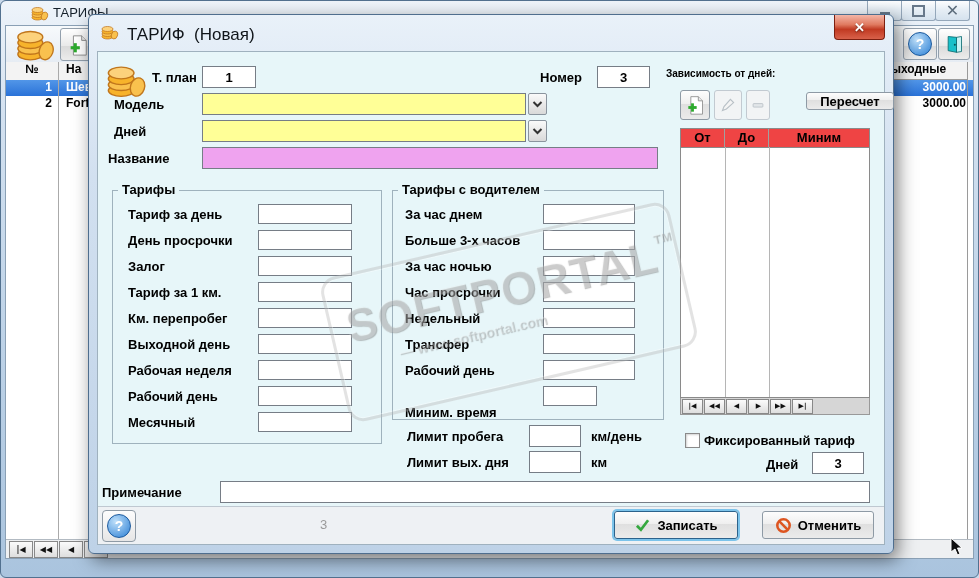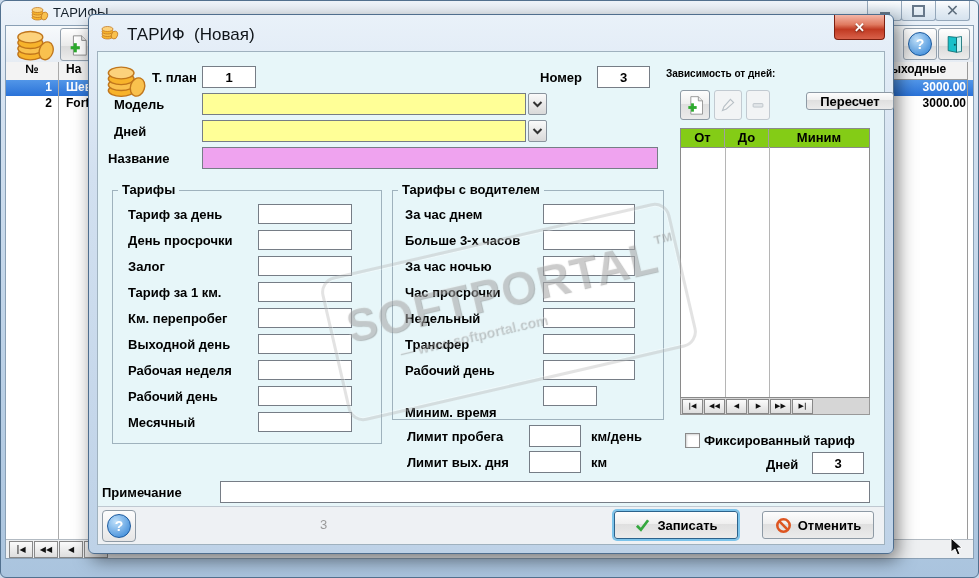--- a/index.html
+++ b/index.html
@@ -53,21 +53,21 @@
            background:linear-gradient(#fafafa,#d9d9d9);display:flex;align-items:center;justify-content:center;}
   .grp{position:absolute;border:1px solid #9fb2bd;}
   .legend{position:absolute;top:-9px;left:5px;background:#e7f6f9;padding:0 4px;font:bold 13px "Liberation Sans",sans-serif;white-space:nowrap;}
   .wbtn{position:absolute;box-sizing:border-box;border:1px solid #8e9aa5;border-radius:3px;
         background:linear-gradient(#fdfdfd,#efefef 45%,#dfdfdf 46%,#ebebeb);
         display:flex;align-items:center;justify-content:center;gap:6px;
         font:bold 13px "Liberation Sans",sans-serif;color:#000;}
   .wbtn.disabled{background:#f2f4f5;border-color:#c2cad1;}
   .defbtn{border:1px solid #2c628b;box-shadow:0 0 0 2px #7cc3ea;}
   .dgrid{position:absolute;left:582px;top:76px;width:190px;height:270px;box-sizing:border-box;border:1px solid #8a8a8a;background:#fff;}
-  .dgrid-head{display:flex;height:18px;background:#84cc16;border-bottom:1px solid #8a8a8a;}
+  .dgrid-head{display:flex;height:18px;background:#ef4444;border-bottom:1px solid #8a8a8a;}
   .dgrid-head div{box-sizing:border-box;border-right:1px solid #a0a0a0;font:bold 13px "Liberation Sans",sans-serif;
                   text-align:center;line-height:17px;}
   .dnav{position:absolute;left:582px;top:346px;width:190px;height:17px;box-sizing:border-box;background:#d6d6d6;
         border:1px solid #999;border-top:none;display:flex;align-items:center;gap:1px;padding-left:1px;}
   .dnav .nbtn{width:19px;height:13px;font-size:7px;}
   .cbx{position:absolute;width:13px;height:13px;background:#fff;border:1px solid #8a8a8a;box-shadow:inset 1px 1px 2px rgba(0,0,0,.18);}
   .helpbtn{position:absolute;width:32px;height:30px;border:1px solid #8e9aa5;border-radius:4px;
            background:linear-gradient(#fdfdfd,#e6e6e6);display:flex;align-items:center;justify-content:center;}
   .helpball{width:22px;height:22px;border-radius:50%;border:1px solid #1c5a9e;
             background:radial-gradient(circle at 35% 30%,#bfe0fa,#4f9bе0 45%,#2b7fd4);

